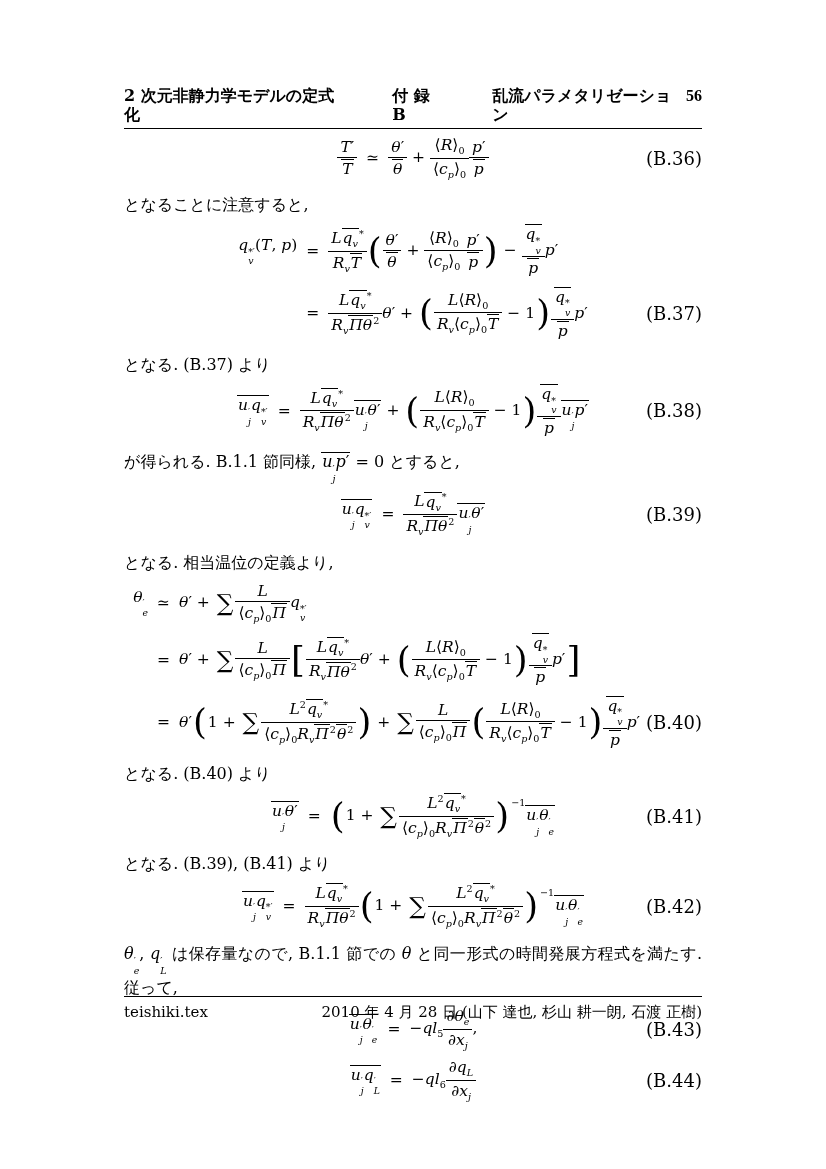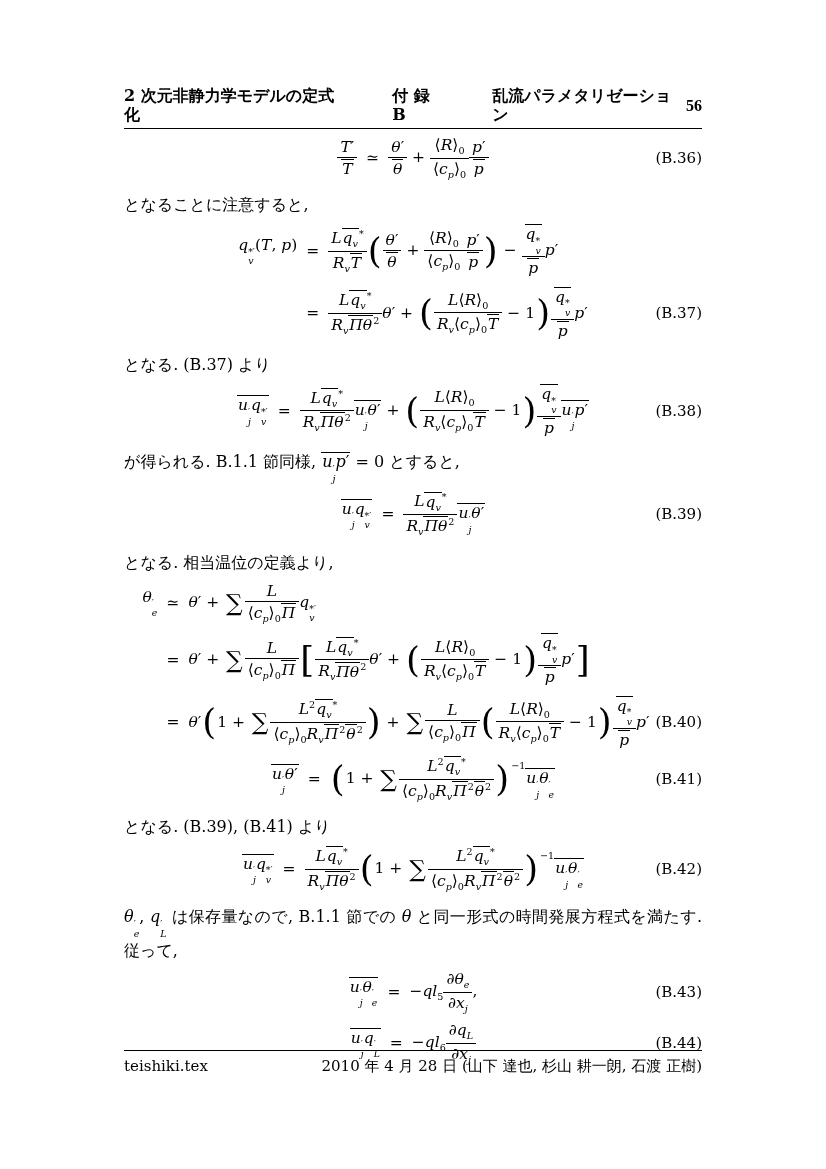--- a/index.html
+++ b/index.html
@@ -1,49 +1,49 @@
 <!DOCTYPE html>
 <html><head>
 <meta charset="utf-8">
 <style>
   html,body{margin:0;padding:0;background:#ffffff;}
   .page{position:relative;width:826px;height:1169px;background:#fff;color:#000;
         overflow:hidden;font-family:"DejaVu Serif","DejaVu Sans",serif;}
   .col{position:absolute;left:124px;top:0;width:578px;}
   
-  .header{display:flex;align-items:center;padding-top:86px;padding-bottom:4px;
+  .header{display:flex;align-items:flex-start;padding-top:86px;padding-bottom:4px;
           border-bottom:1.5px solid #000;font-weight:bold;font-size:16px;line-height:1.2;}
   .header span + span{margin-left:44px;}
   .header .pageno{margin-left:auto;font-family:Liberation Serif, serif;}
   
   .para{font-size:16px;line-height:1.5;margin:13px 0 3px;text-align:justify;}
   
   .eq{display:grid;grid-template-columns:1fr auto auto auto 1fr;align-items:center;
       row-gap:9px;margin:7px 0;font-size:15.5px;}
   .eq .lhs{justify-self:end;white-space:nowrap;}
   .eq .rel{padding:0 9px;font-style:normal;}
   .eq .rhs{justify-self:start;white-space:nowrap;}
   .eq .spr{justify-self:end;align-self:center;}
-  .eqlabel{font-size:15px;white-space:nowrap;padding-left:6px;}
+  .eqlabel{font-size:18px;white-space:nowrap;padding-left:6px;}
   
   i{font-style:italic;}
   sup,sub{font-size:0.62em;}
   .mfrac{display:inline-block;vertical-align:middle;text-align:center;}
   .mnum{display:block;padding:0 3px 1px;line-height:1.18;}
   .mden{display:block;border-top:1px solid #000;padding:1px 3px 0;line-height:1.18;}
   .mover{display:inline-block;border-top:1px solid #000;padding:0 1px;line-height:1.18;}
   .msupsub{display:inline-flex;flex-direction:column;align-items:flex-start;
            font-size:0.6em;line-height:1.05;vertical-align:-0.5em;text-align:left;}
   .msupsub .ss-s,.msupsub .ss-b{display:block;}
   .msum{font-size:1.5em;font-style:normal;vertical-align:middle;line-height:0;padding:0 2px;}
   .mbig{font-size:2.3em;font-style:normal;vertical-align:middle;line-height:0;
         font-weight:300;padding:0 1px;font-family:"DejaVu Serif",serif;}
   .mhsup{font-size:0.62em;vertical-align:1.5em;padding-left:1px;font-style:normal;}
   
-  .footer{position:absolute;top:1050px;left:124px;width:578px;border-top:1.2px solid #000;
+  .footer{position:absolute;top:996px;left:124px;width:578px;border-top:1.2px solid #000;
           padding-top:6px;display:flex;justify-content:space-between;font-size:15px;}
 </style>
 </head>
 <body>
 
 <div class="page">
   <div class="col">
     <header class="header">
       <span>2 次元非静力学モデルの定式化</span>
       <span>付 録 B</span>
@@ -146,20 +146,21 @@
           <div class="spr"></div>
           <div class="spl"></div>
           <div class="lhs"></div>
           <div class="rel">=</div>
           <div class="rhs"><i>θ</i>′<span class="mbig">(</span>1 + <span class="msum">∑</span><span class="mfrac"><span class="mnum"><i>L</i><sup>2</sup><span class="mover"><i>q</i><sub><i>v</i></sub></span><sup>*</sup></span><span class="mden">⟨<i>c</i><sub><i>p</i></sub>⟩<sub>0</sub><i>R</i><sub><i>v</i></sub><span class="mover"><i>Π</i></span><sup>2</sup><span class="mover"><i>θ</i></span><sup>2</sup></span></span><span class="mbig">)</span> + <span class="msum">∑</span><span class="mfrac"><span class="mnum"><i>L</i></span><span class="mden">⟨<i>c</i><sub><i>p</i></sub>⟩<sub>0</sub><span class="mover"><i>Π</i></span></span></span><span class="mbig">(</span><span class="mfrac"><span class="mnum"><i>L</i>⟨<i>R</i>⟩<sub>0</sub></span><span class="mden"><i>R</i><sub><i>v</i></sub>⟨<i>c</i><sub><i>p</i></sub>⟩<sub>0</sub><span class="mover"><i>T</i></span></span></span> − 1<span class="mbig">)</span><span class="mfrac"><span class="mnum"><span class="mover"><i>q</i><span class="msupsub">
                     <span class="ss-s">*</span>
                     <span class="ss-b"><i>v</i></span>
                   </span></span></span><span class="mden"><span class="mover"><i>p</i></span></span></span><i>p</i>′</div>
           <div class="spr"><span class="eqlabel">(B.40)</span></div>
         </div>
+        <p class="para">となる. (B.40) より</p>
         <div class="eq">
           <div class="spl"></div>
           <div class="lhs"><span class="mover"><i>u</i><span class="msupsub">
                 <span class="ss-s">′</span>
                 <span class="ss-b"><i>j</i></span>
               </span><i>θ</i>′</span></div>
           <div class="rel">=</div>
           <div class="rhs"><span class="mbig">(</span>1 + <span class="msum">∑</span><span class="mfrac"><span class="mnum"><i>L</i><sup>2</sup><span class="mover"><i>q</i><sub><i>v</i></sub></span><sup>*</sup></span><span class="mden">⟨<i>c</i><sub><i>p</i></sub>⟩<sub>0</sub><i>R</i><sub><i>v</i></sub><span class="mover"><i>Π</i></span><sup>2</sup><span class="mover"><i>θ</i></span><sup>2</sup></span></span><span class="mbig">)</span><span class="mhsup">−1</span><span class="mover"><i>u</i><span class="msupsub">
                 <span class="ss-s">′</span>
                 <span class="ss-b"><i>j</i></span>

